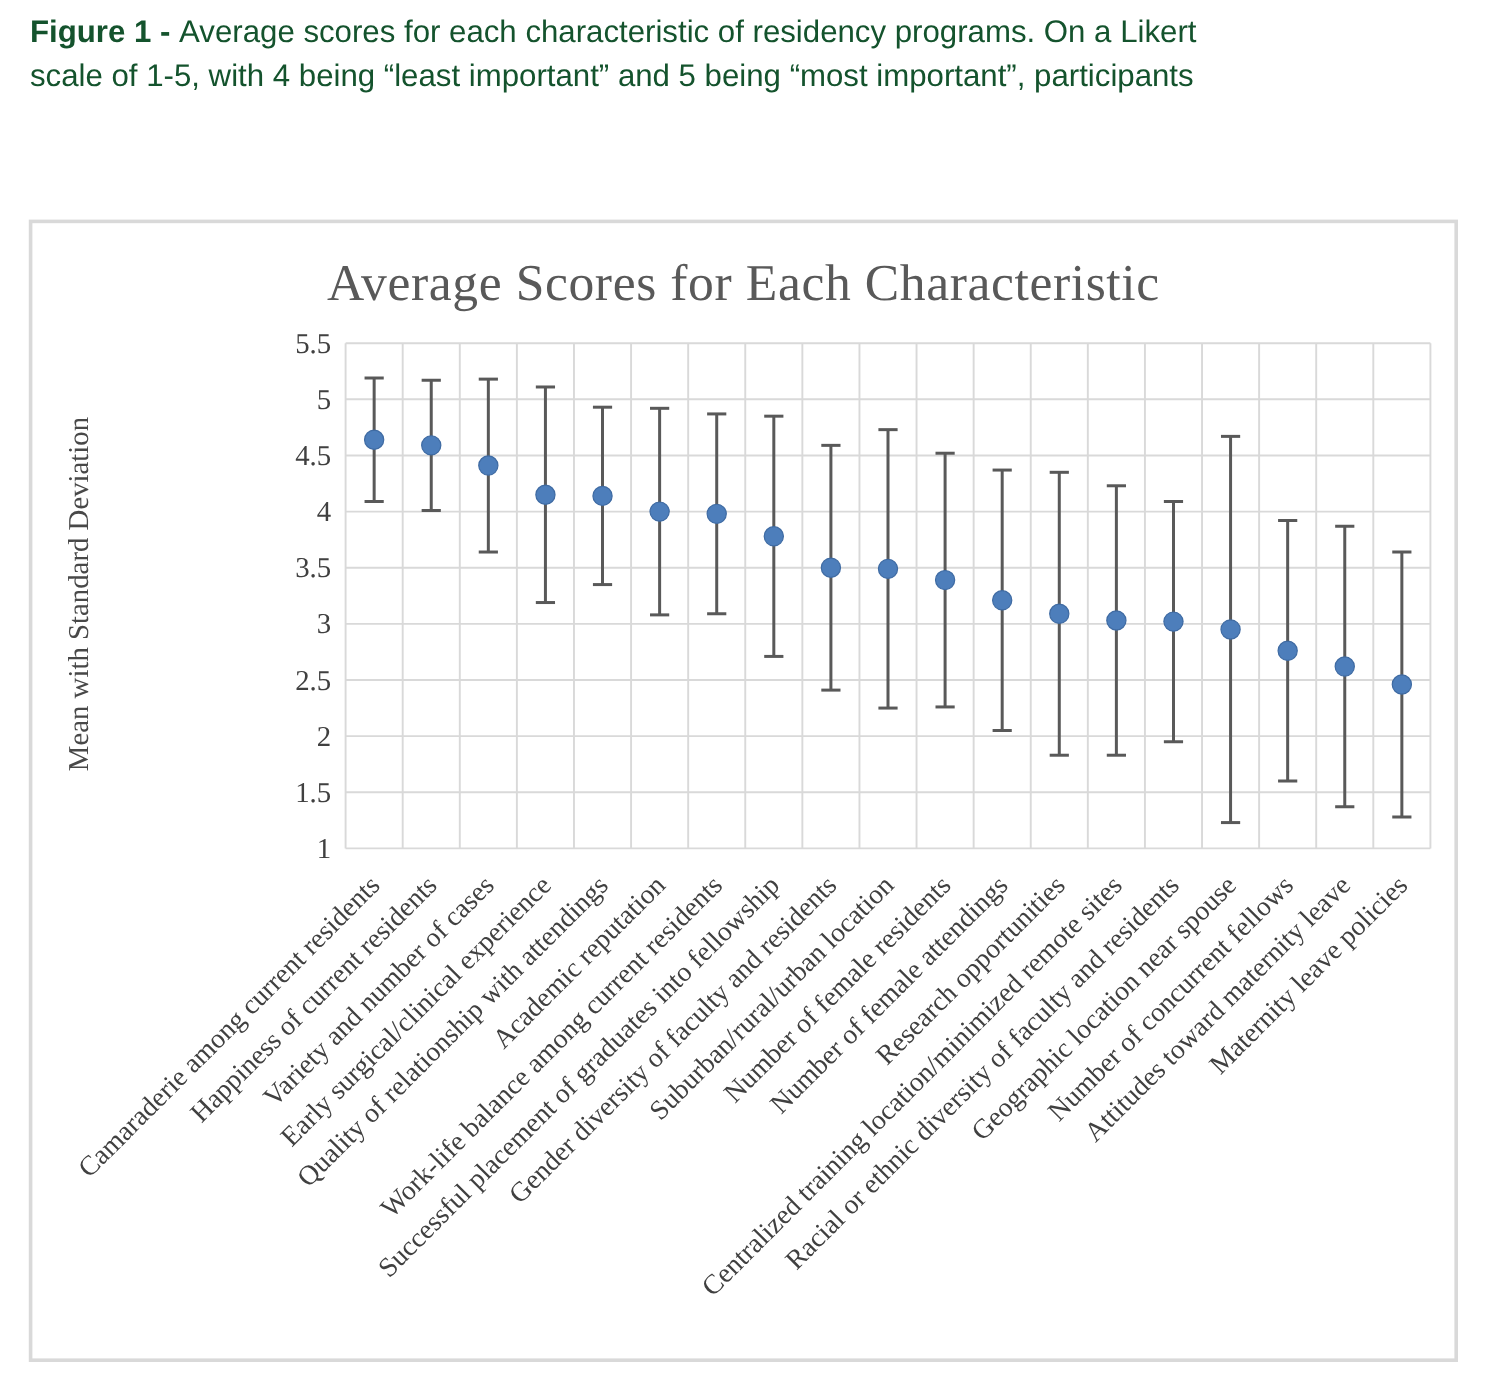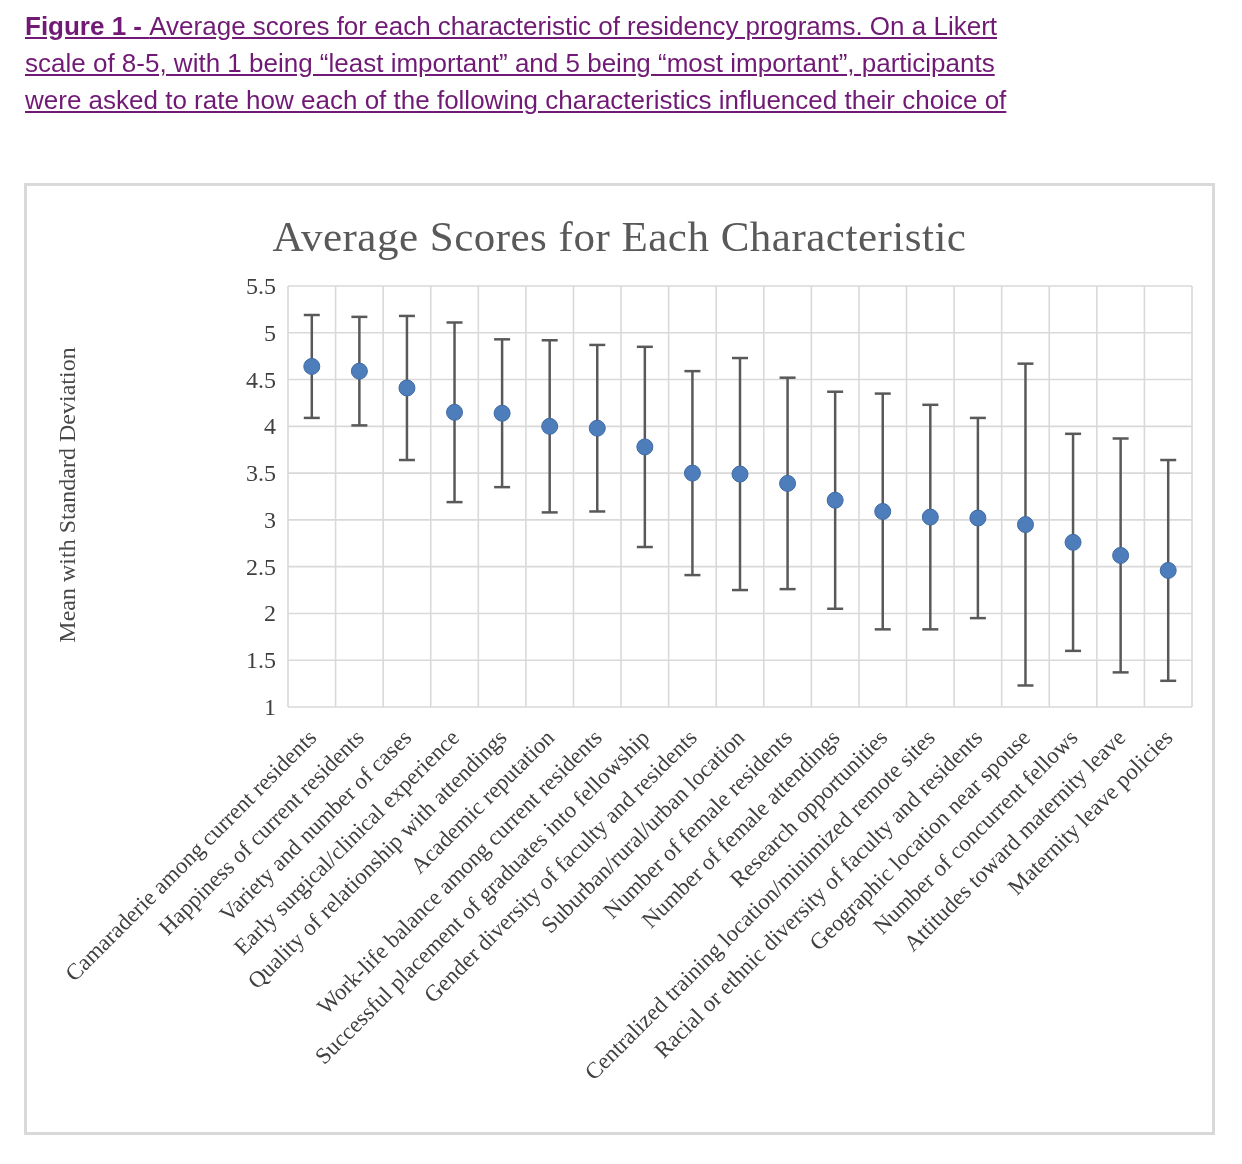--- a/index.html
+++ b/index.html
@@ -1,32 +1,32 @@
 <!DOCTYPE html>
 <html><head>
 <meta charset="utf-8">
 <style>
   html,body{margin:0;padding:0;background:#ffffff;}
   body{width:1242px;height:1164px;position:relative;font-family:"Liberation Sans",sans-serif;-webkit-font-smoothing:antialiased;}
-  .caption{position:absolute;left:25px;top:8px;width:1200px;font-size:26px;line-height:37px;color:#701a75;margin:0;text-decoration:underline;}
+  .caption{position:absolute;left:25px;top:8px;width:1200px;font-size:26px;line-height:37px;color:#14532d;margin:0;}
   .caption strong{font-weight:bold;}
   .chart-box{position:absolute;left:24px;top:183px;width:1185px;height:946px;border:3px solid #d9d9d9;background:#fff;}
   .chart-title{position:absolute;left:0;right:0;top:26px;text-align:center;
     font-family:"Liberation Serif","DejaVu Serif",serif;font-size:43px;color:#595959;letter-spacing:0.5px;}
   .y-axis-title{position:absolute;left:40px;top:309px;transform:translate(-50%,-50%) rotate(-90deg);
     font-family:"Liberation Serif","DejaVu Serif",serif;font-size:24px;color:#484848;white-space:nowrap;}
   svg{position:absolute;left:0;top:0;}
   text{font-family:"Liberation Serif","DejaVu Serif",serif;}
 </style>
 </head>
 <body>
 
 <p class="caption"><strong>Figure 1 - </strong><span>Average scores for each characteristic of residency programs. On a Likert</span><br>
-   <span>scale of 8-5, with 1 being “least important” and 5 being “most important”, participants</span><br>
-   <span>were asked to rate how each of the following characteristics influenced their choice of</span><br>
+   <span>scale of 1-5, with 4 being “least important” and 5 being “most important”, participants</span><br>
+   <br>
 </p>
 
 <div class="chart-box">
   <div class="chart-title">Average Scores for Each Characteristic</div>
   <div class="y-axis-title">Mean with Standard Deviation</div>
   <svg id="plot" width="1185" height="946" viewBox="0 0 1185 946">
       <g>
         <line x1="261" x2="1165" y1="100" y2="100" stroke="#d9d9d9" stroke-width="1.6"></line>
         <line x1="261" x2="1165" y1="146.77777777777777" y2="146.77777777777777" stroke="#d9d9d9" stroke-width="1.6"></line>
         <line x1="261" x2="1165" y1="193.55555555555554" y2="193.55555555555554" stroke="#d9d9d9" stroke-width="1.6"></line>

